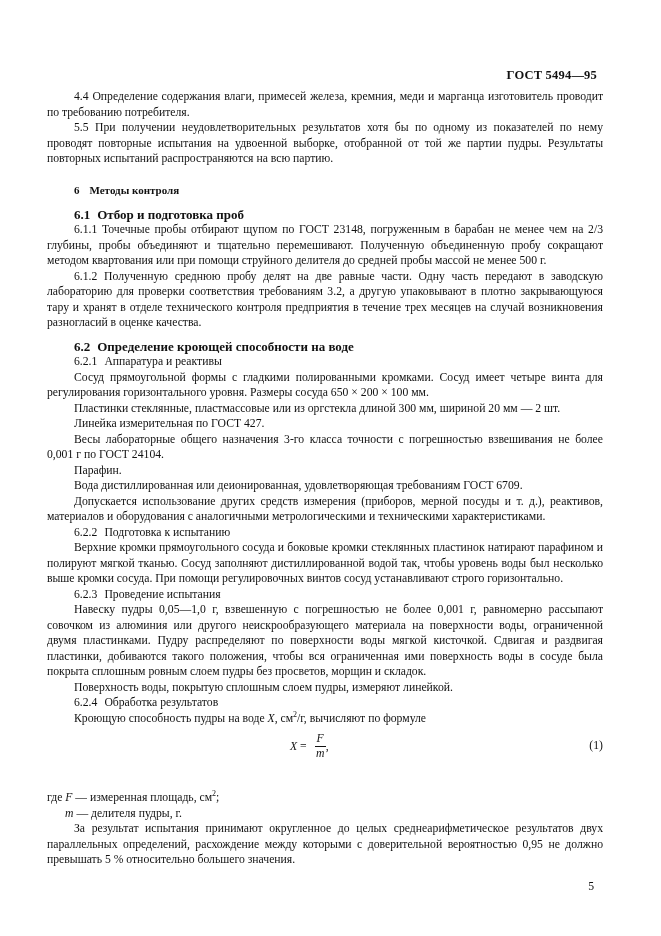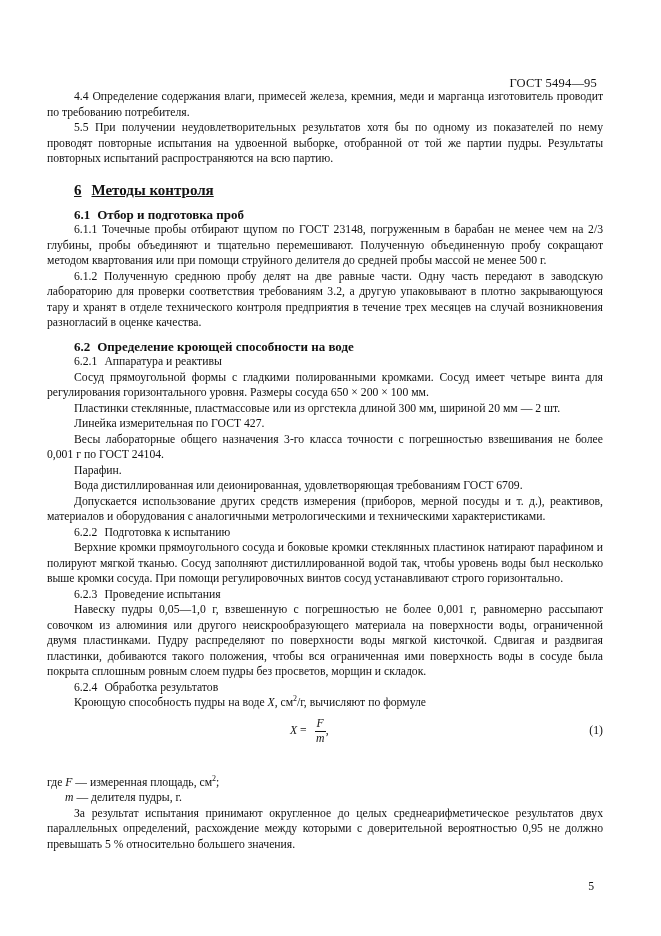--- a/index.html
+++ b/index.html
@@ -1,23 +1,23 @@
 <!DOCTYPE html>
 <html><head>
 <meta charset="utf-8">
 <style>
   html, body { margin: 0; padding: 0; background: #ffffff; }
   body { width: 661px; height: 936px; position: relative; overflow: hidden;
          font-family: "Liberation Serif", "DejaVu Serif", serif; color: #111; }
   .page { position: absolute; left: 0; top: 0; width: 661px; height: 936px; }
-  .header { position: absolute; top: 76px; right: 64px; font-weight: normal; font-size: 12.5px; letter-spacing: 0.2px; }
+  .header { position: absolute; top: 68px; right: 64px; font-weight: bold; font-size: 12.5px; letter-spacing: 0.2px; }
   .content { position: absolute; left: 47px; top: 89px; width: 556px; font-size: 11.7px; line-height: 15.5px; text-align: justify; }
   .p { text-indent: 27px; margin: 0; }
   .pn { text-indent: 0; margin: 0; }
-  .h1 { font-weight: bold; font-size: 15px; margin: 14px 0 8px 27px; line-height: 18px; text-decoration: underline; }
+  .h1 { font-weight: bold; font-size: 11px; margin: 14px 0 8px 27px; line-height: 18px; }
   .h1 .num { margin-right: 10px; }
   .h2 { font-weight: bold; margin: 8px 0 0 27px; font-size: 13px; }
   .h2 .num { margin-right: 7px; }
   .h3 { margin: 0 0 0 27px; }
   .h3 .num { margin-right: 7px; }
   .formula { position: relative; height: 40px; margin: 6px 0 4px 0; }
   .formula .expr { position: absolute; left: 243px; top: 0; display: flex; align-items: center; font-style: italic; }
   .frac { display: inline-flex; flex-direction: column; align-items: center; margin-left: 5px; line-height: 14px; }
   .frac .num-part { border-bottom: 1px solid #111; padding: 0 2px; }
   .formula .eqnum { position: absolute; right: 0; top: 6px; font-style: normal; }
@@ -63,20 +63,21 @@
 
     <div class="h3">
       <span class="num">6.2.2</span><span>Подготовка к испытанию</span>
     </div>
     <p class="p">Верхние кромки прямоугольного сосуда и боковые кромки стеклянных пластинок натирают парафином и полируют мягкой тканью. Сосуд заполняют дистиллированной водой так, чтобы уровень воды был несколько выше кромки сосуда. При помощи регулировочных винтов сосуд устанавливают строго горизонтально.</p>
 
     <div class="h3">
       <span class="num">6.2.3</span><span>Проведение испытания</span>
     </div>
     <p class="p">Навеску пудры 0,05—1,0 г, взвешенную с  погрешностью не более 0,001 г, равномерно рассыпают совочком из алюминия или другого неискрообразующего материала на поверхности воды, ограниченной двумя пластинками. Пудру распределяют по поверхности воды мягкой кисточкой. Сдвигая и раздвигая пластинки, добиваются такого положения, чтобы вся ограниченная ими поверхность воды в сосуде была покрыта сплошным ровным слоем пудры без просветов, морщин и складок.</p>
+    <p class="p">Поверхность воды, покрытую сплошным слоем пудры, измеряют линейкой.</p>
 
     <div class="h3">
       <span class="num">6.2.4</span><span>Обработка результатов</span>
     </div>
     <p class="p"><span>Кроющую способность пудры на воде </span><i>X</i><span>, см</span><sup>2</sup><span>/г, вычисляют по формуле</span></p>
 
     <div class="formula">
       <div class="expr">
         <span>X</span>
         <span style="font-style:normal;white-space:pre;"> = </span>

